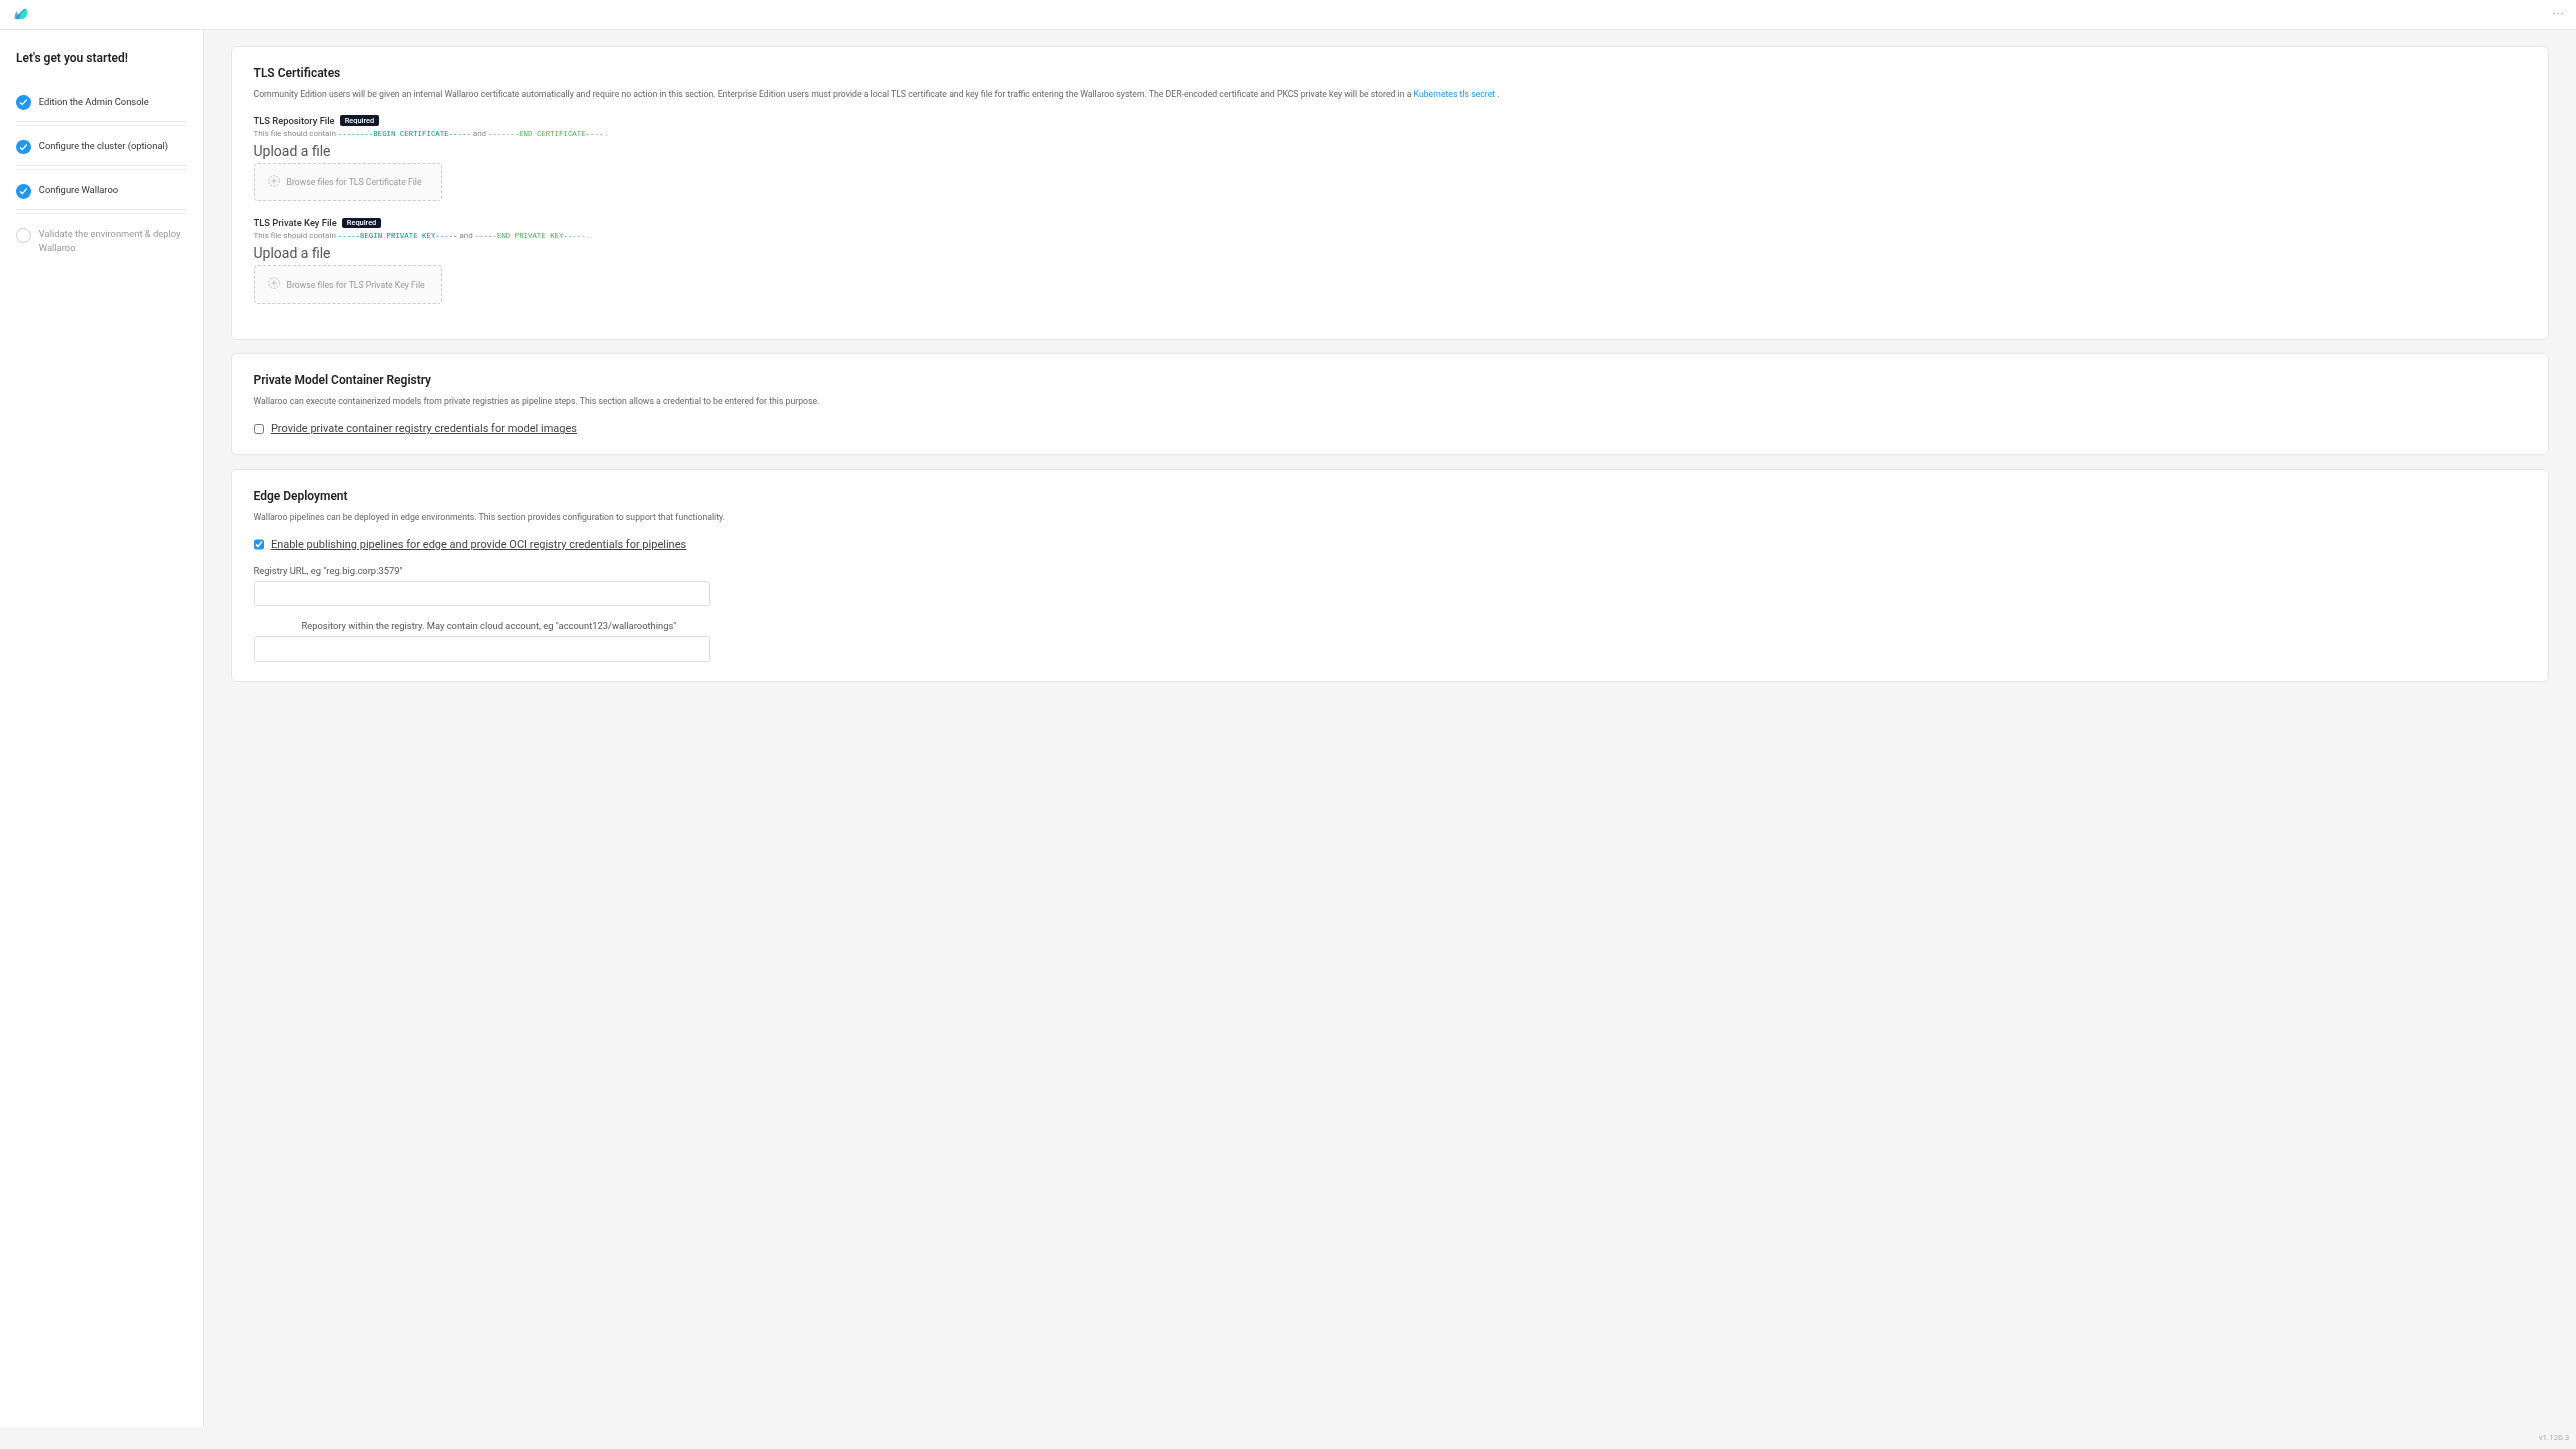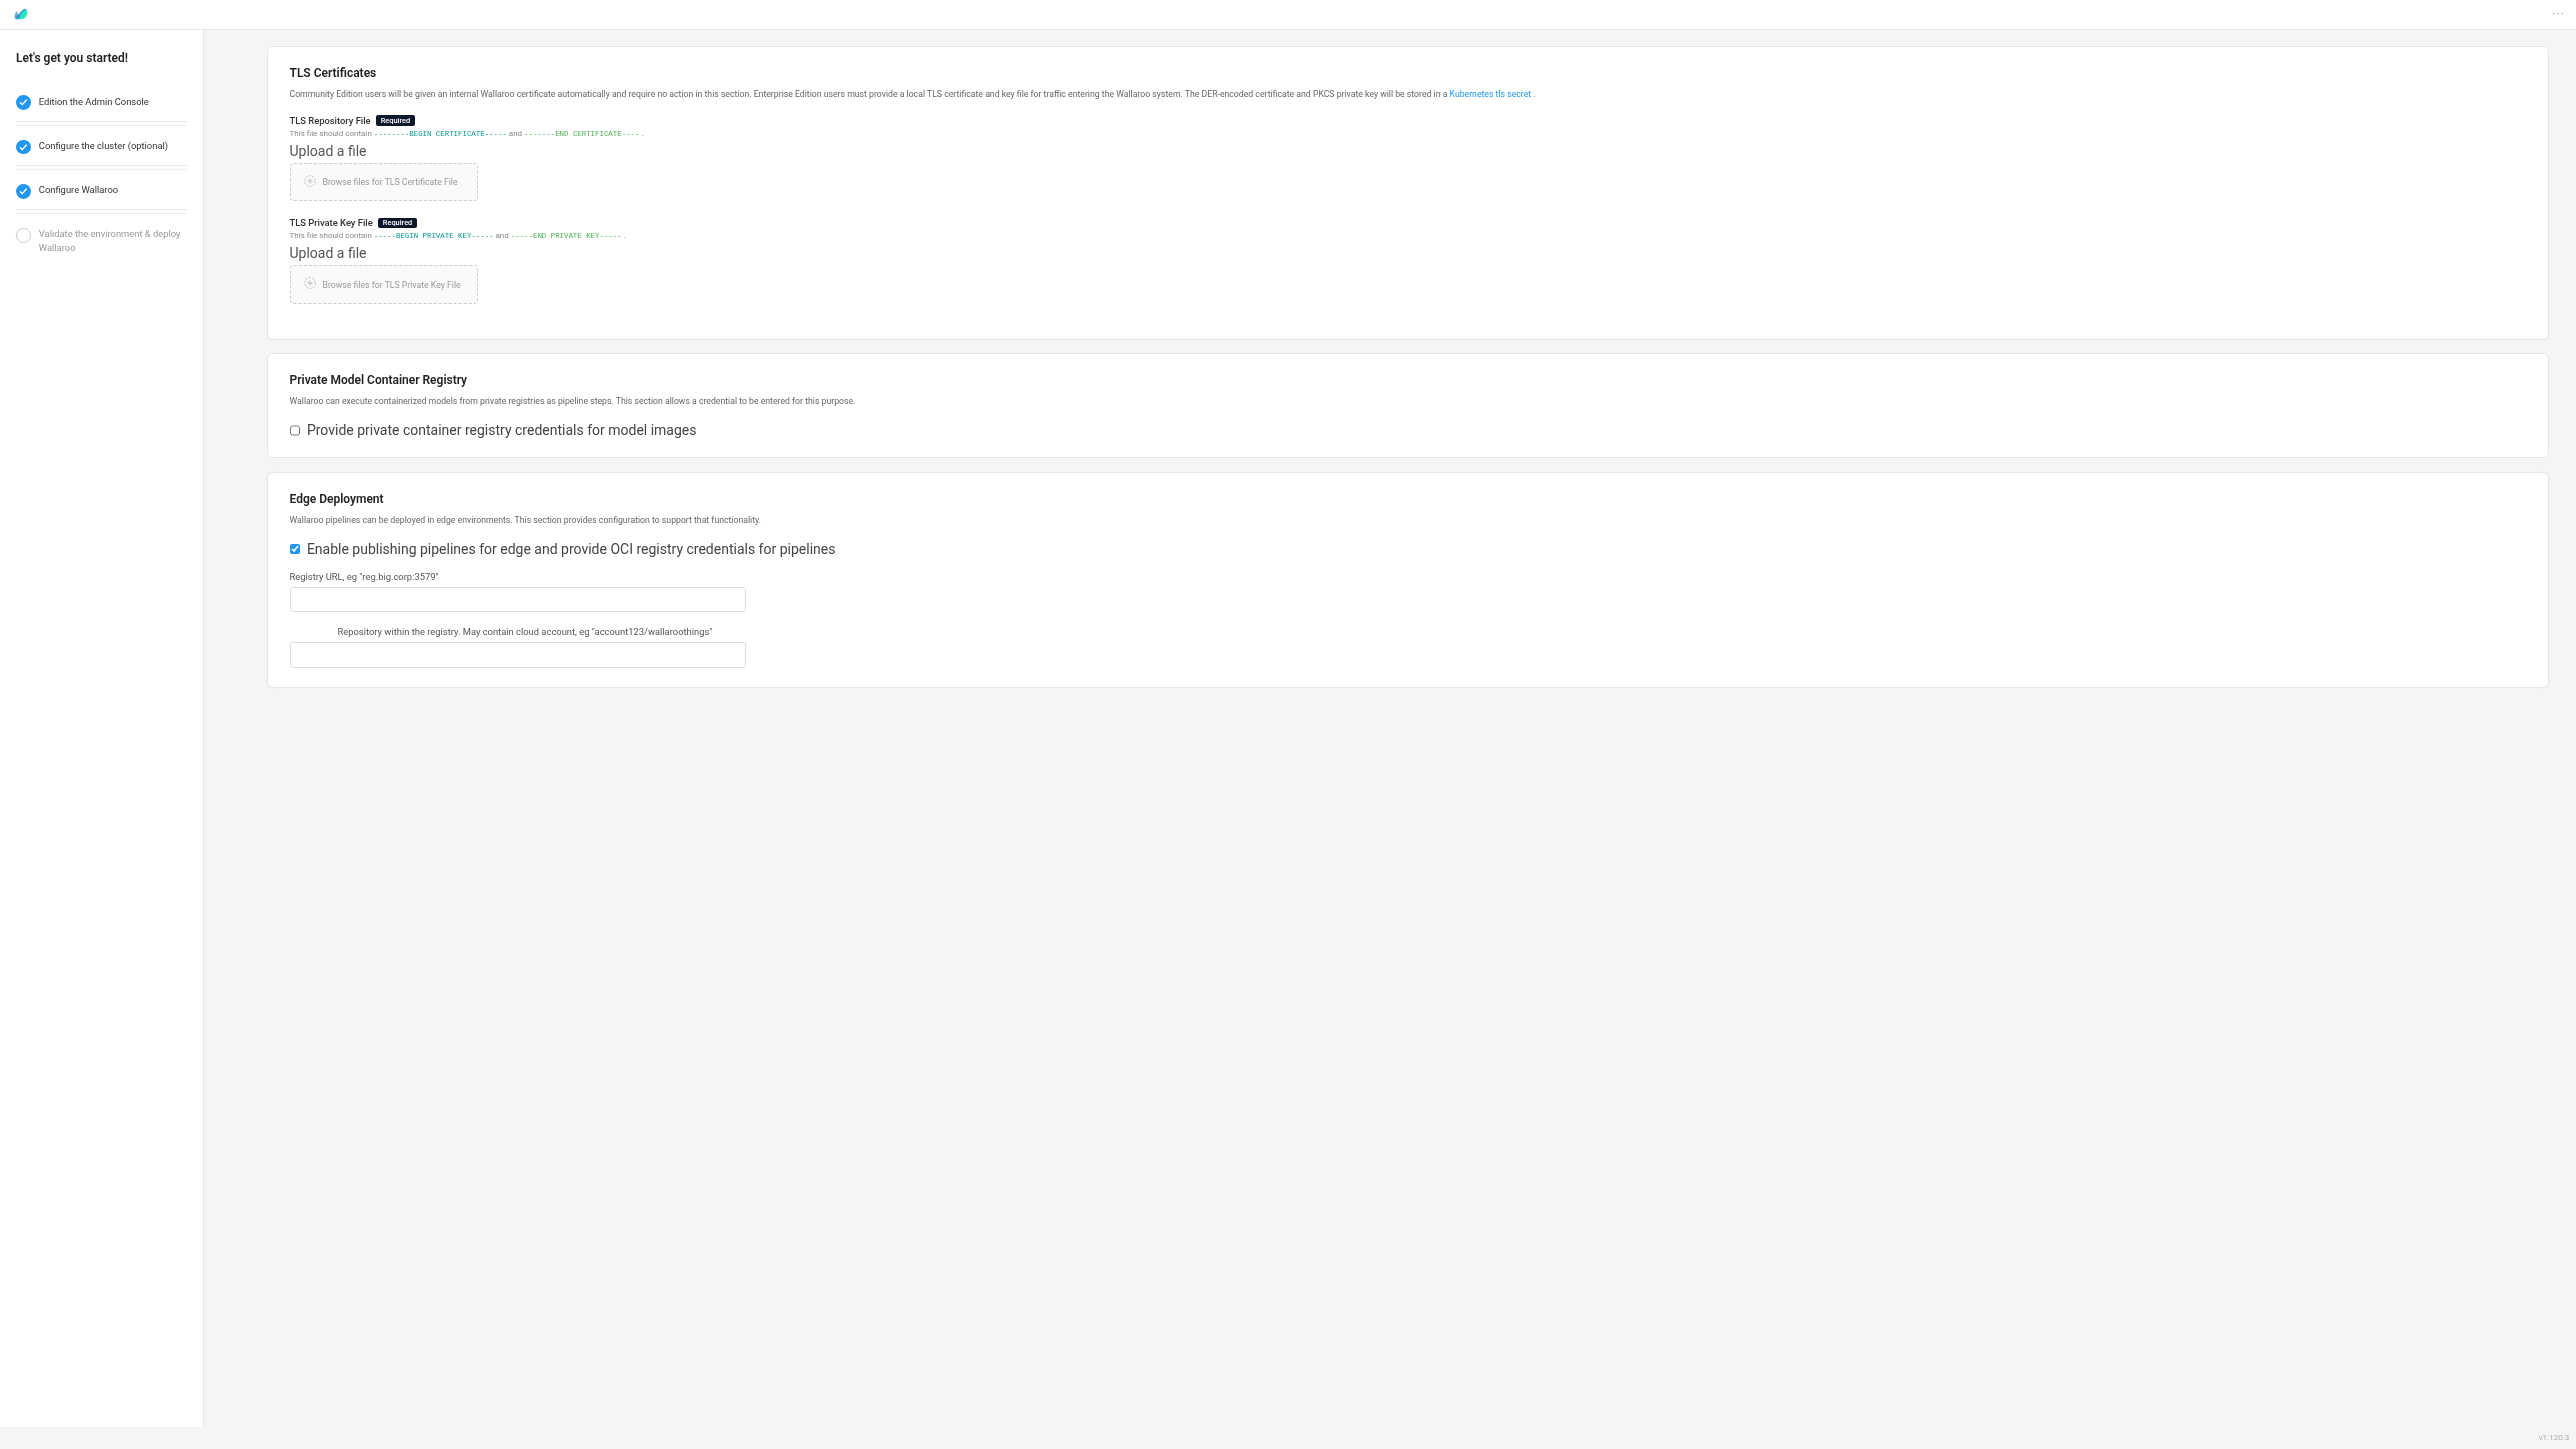--- a/index.html
+++ b/index.html
@@ -37,21 +37,20 @@
     .top-bar-right {
       color: #999;
       font-size: 12px;
       cursor: pointer;
       letter-spacing: 1.3px;
     }
     .main-layout {
       display: flex;
       flex: 1;
       overflow: hidden;
-      gap: 36px;
     }
     .sidebar {
       width: 204px;
       background: #fff;
       border-right: 0.7px solid #e5e5e5;
       padding: 21.5px 16px;
       flex-shrink: 0;
       overflow-y: auto;
     }
     .sidebar-title {
@@ -195,22 +194,23 @@
       gap: 6.7px;
       margin-top: 5.4px;
     }
     .checkbox-row input[type="checkbox"] {
       width: 10.7px;
       height: 10.7px;
       cursor: pointer;
       accent-color: #2196F3;
     }
     .checkbox-label {
-      font-size: 14px;
+      font-size: 11px;
       color: #444;
+      text-decoration: underline;
     }
     .text-input {
       width: 100%;
       max-width: 456px;
       height: 25.5px;
       border: 0.7px solid #ddd;
       border-radius: 2.7px;
       padding: 0 8px;
       font-size: 8.7px;
       color: #333;

